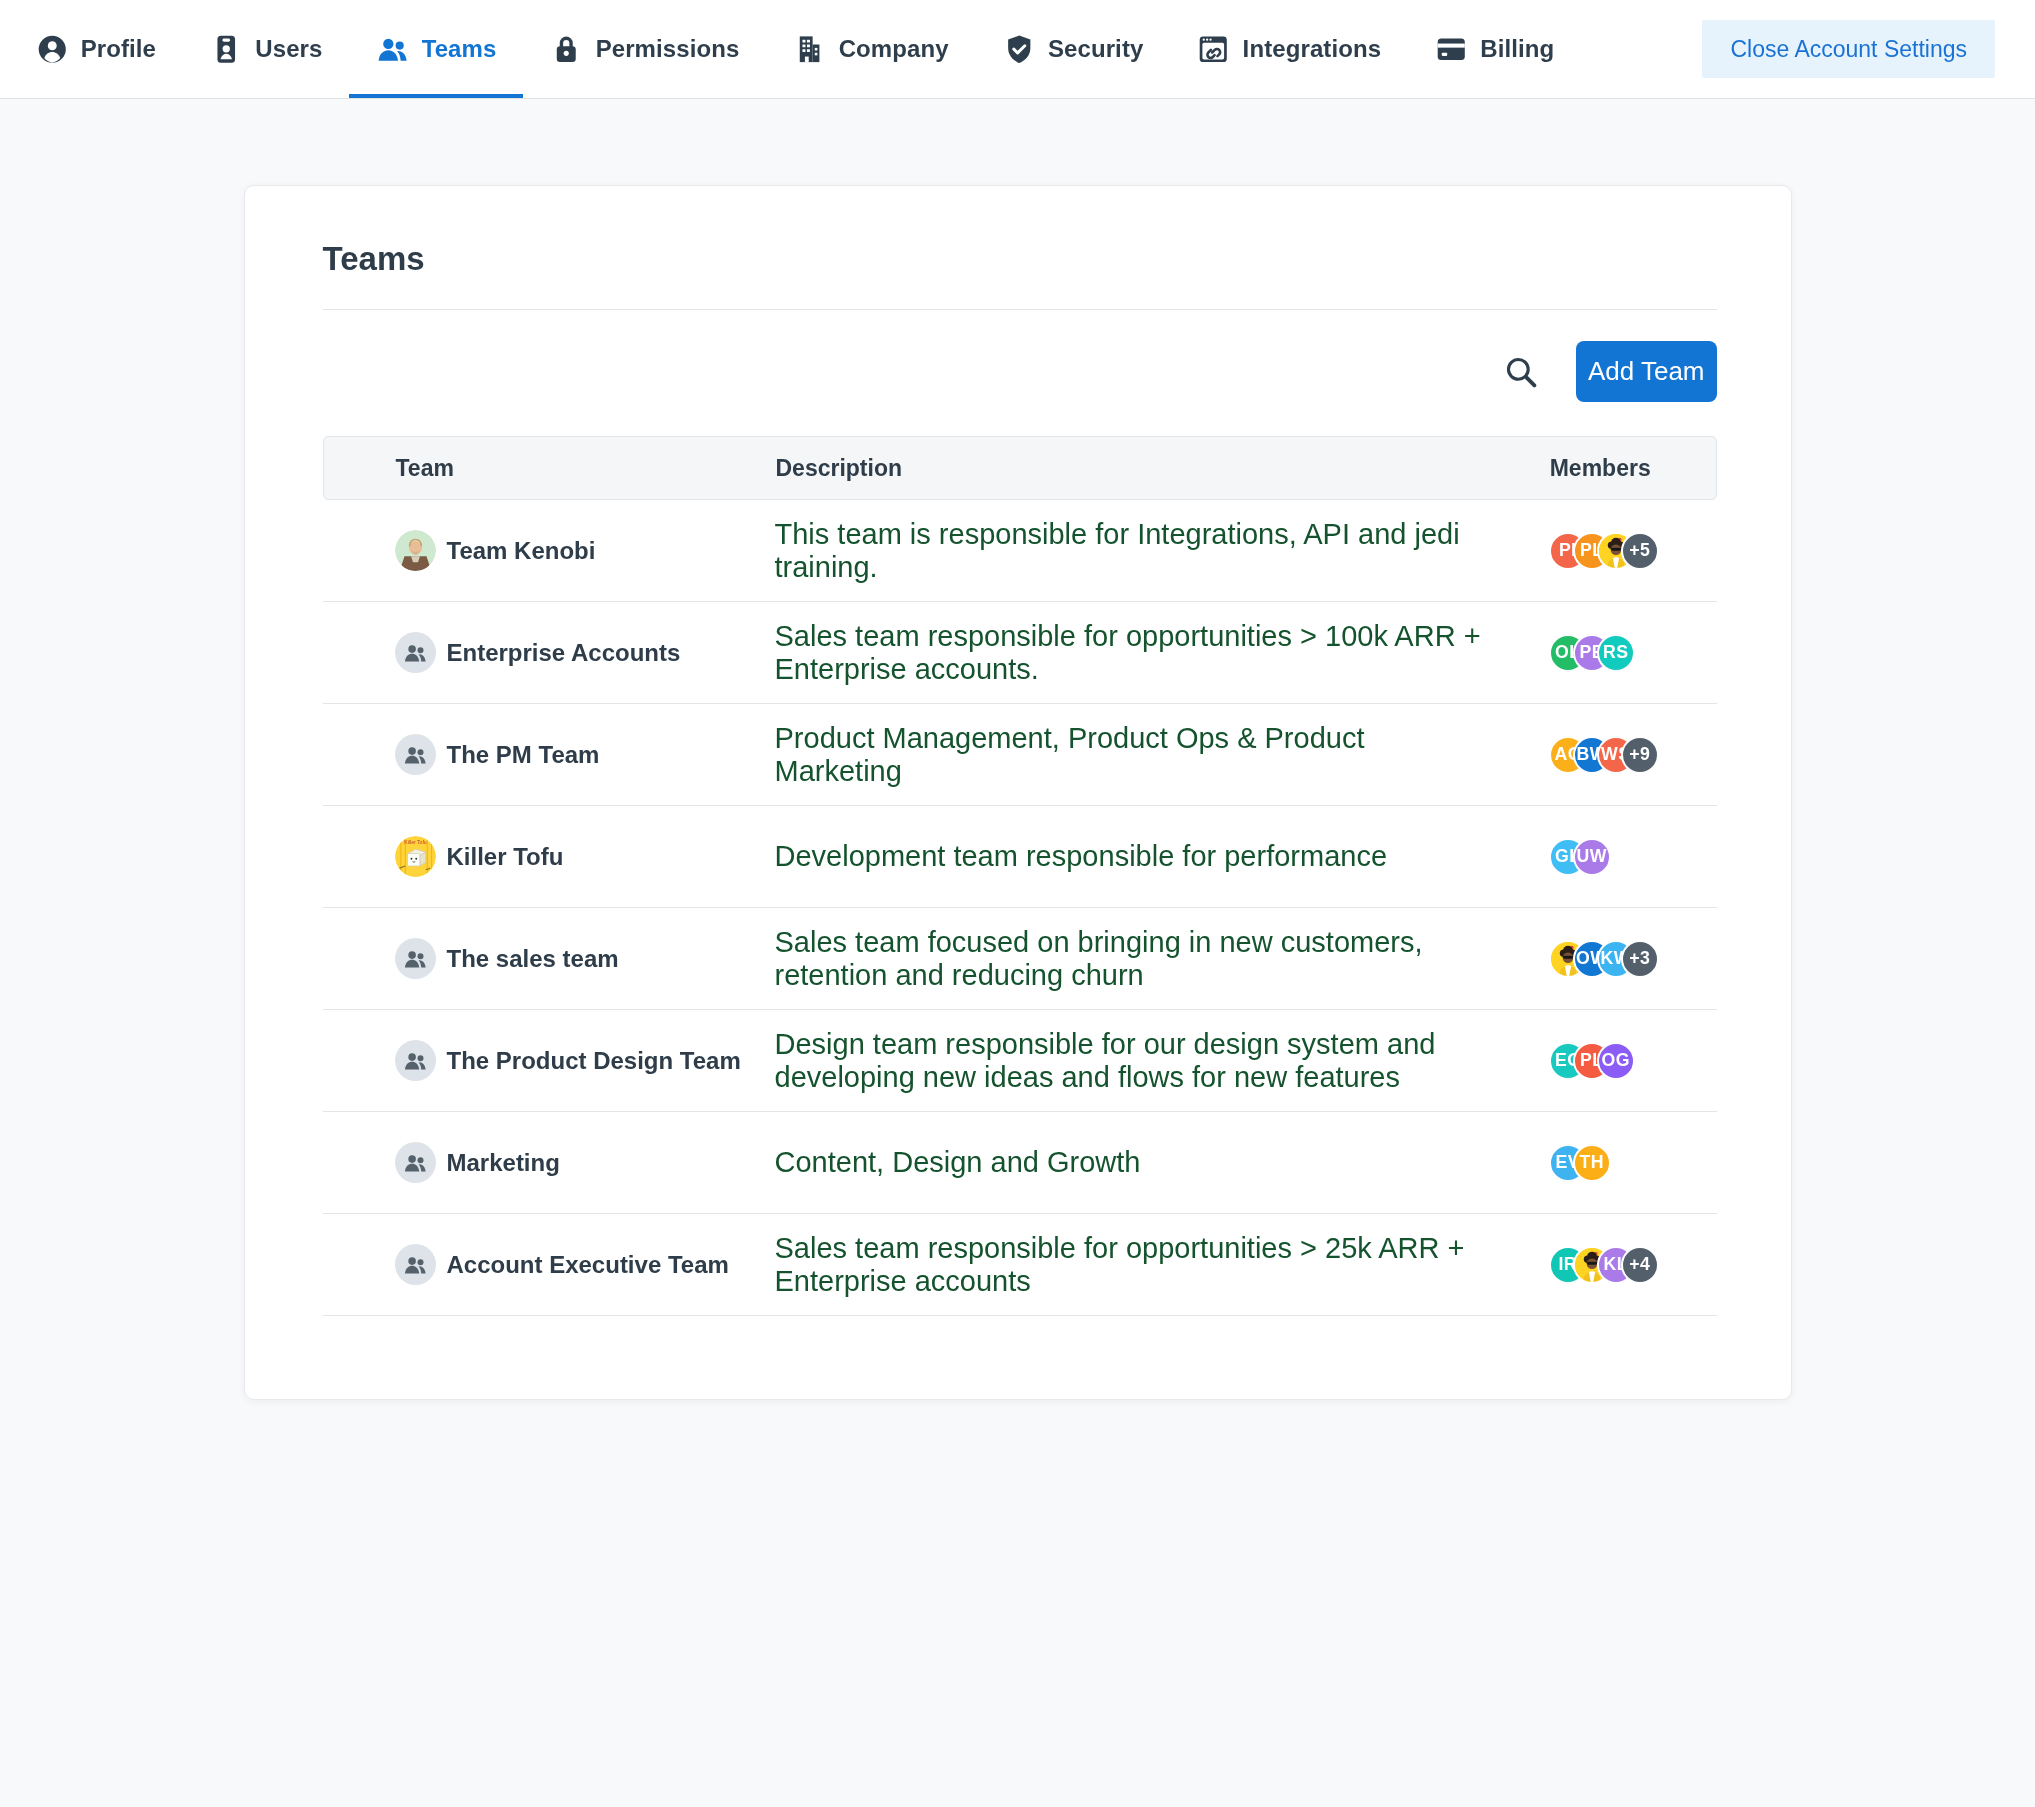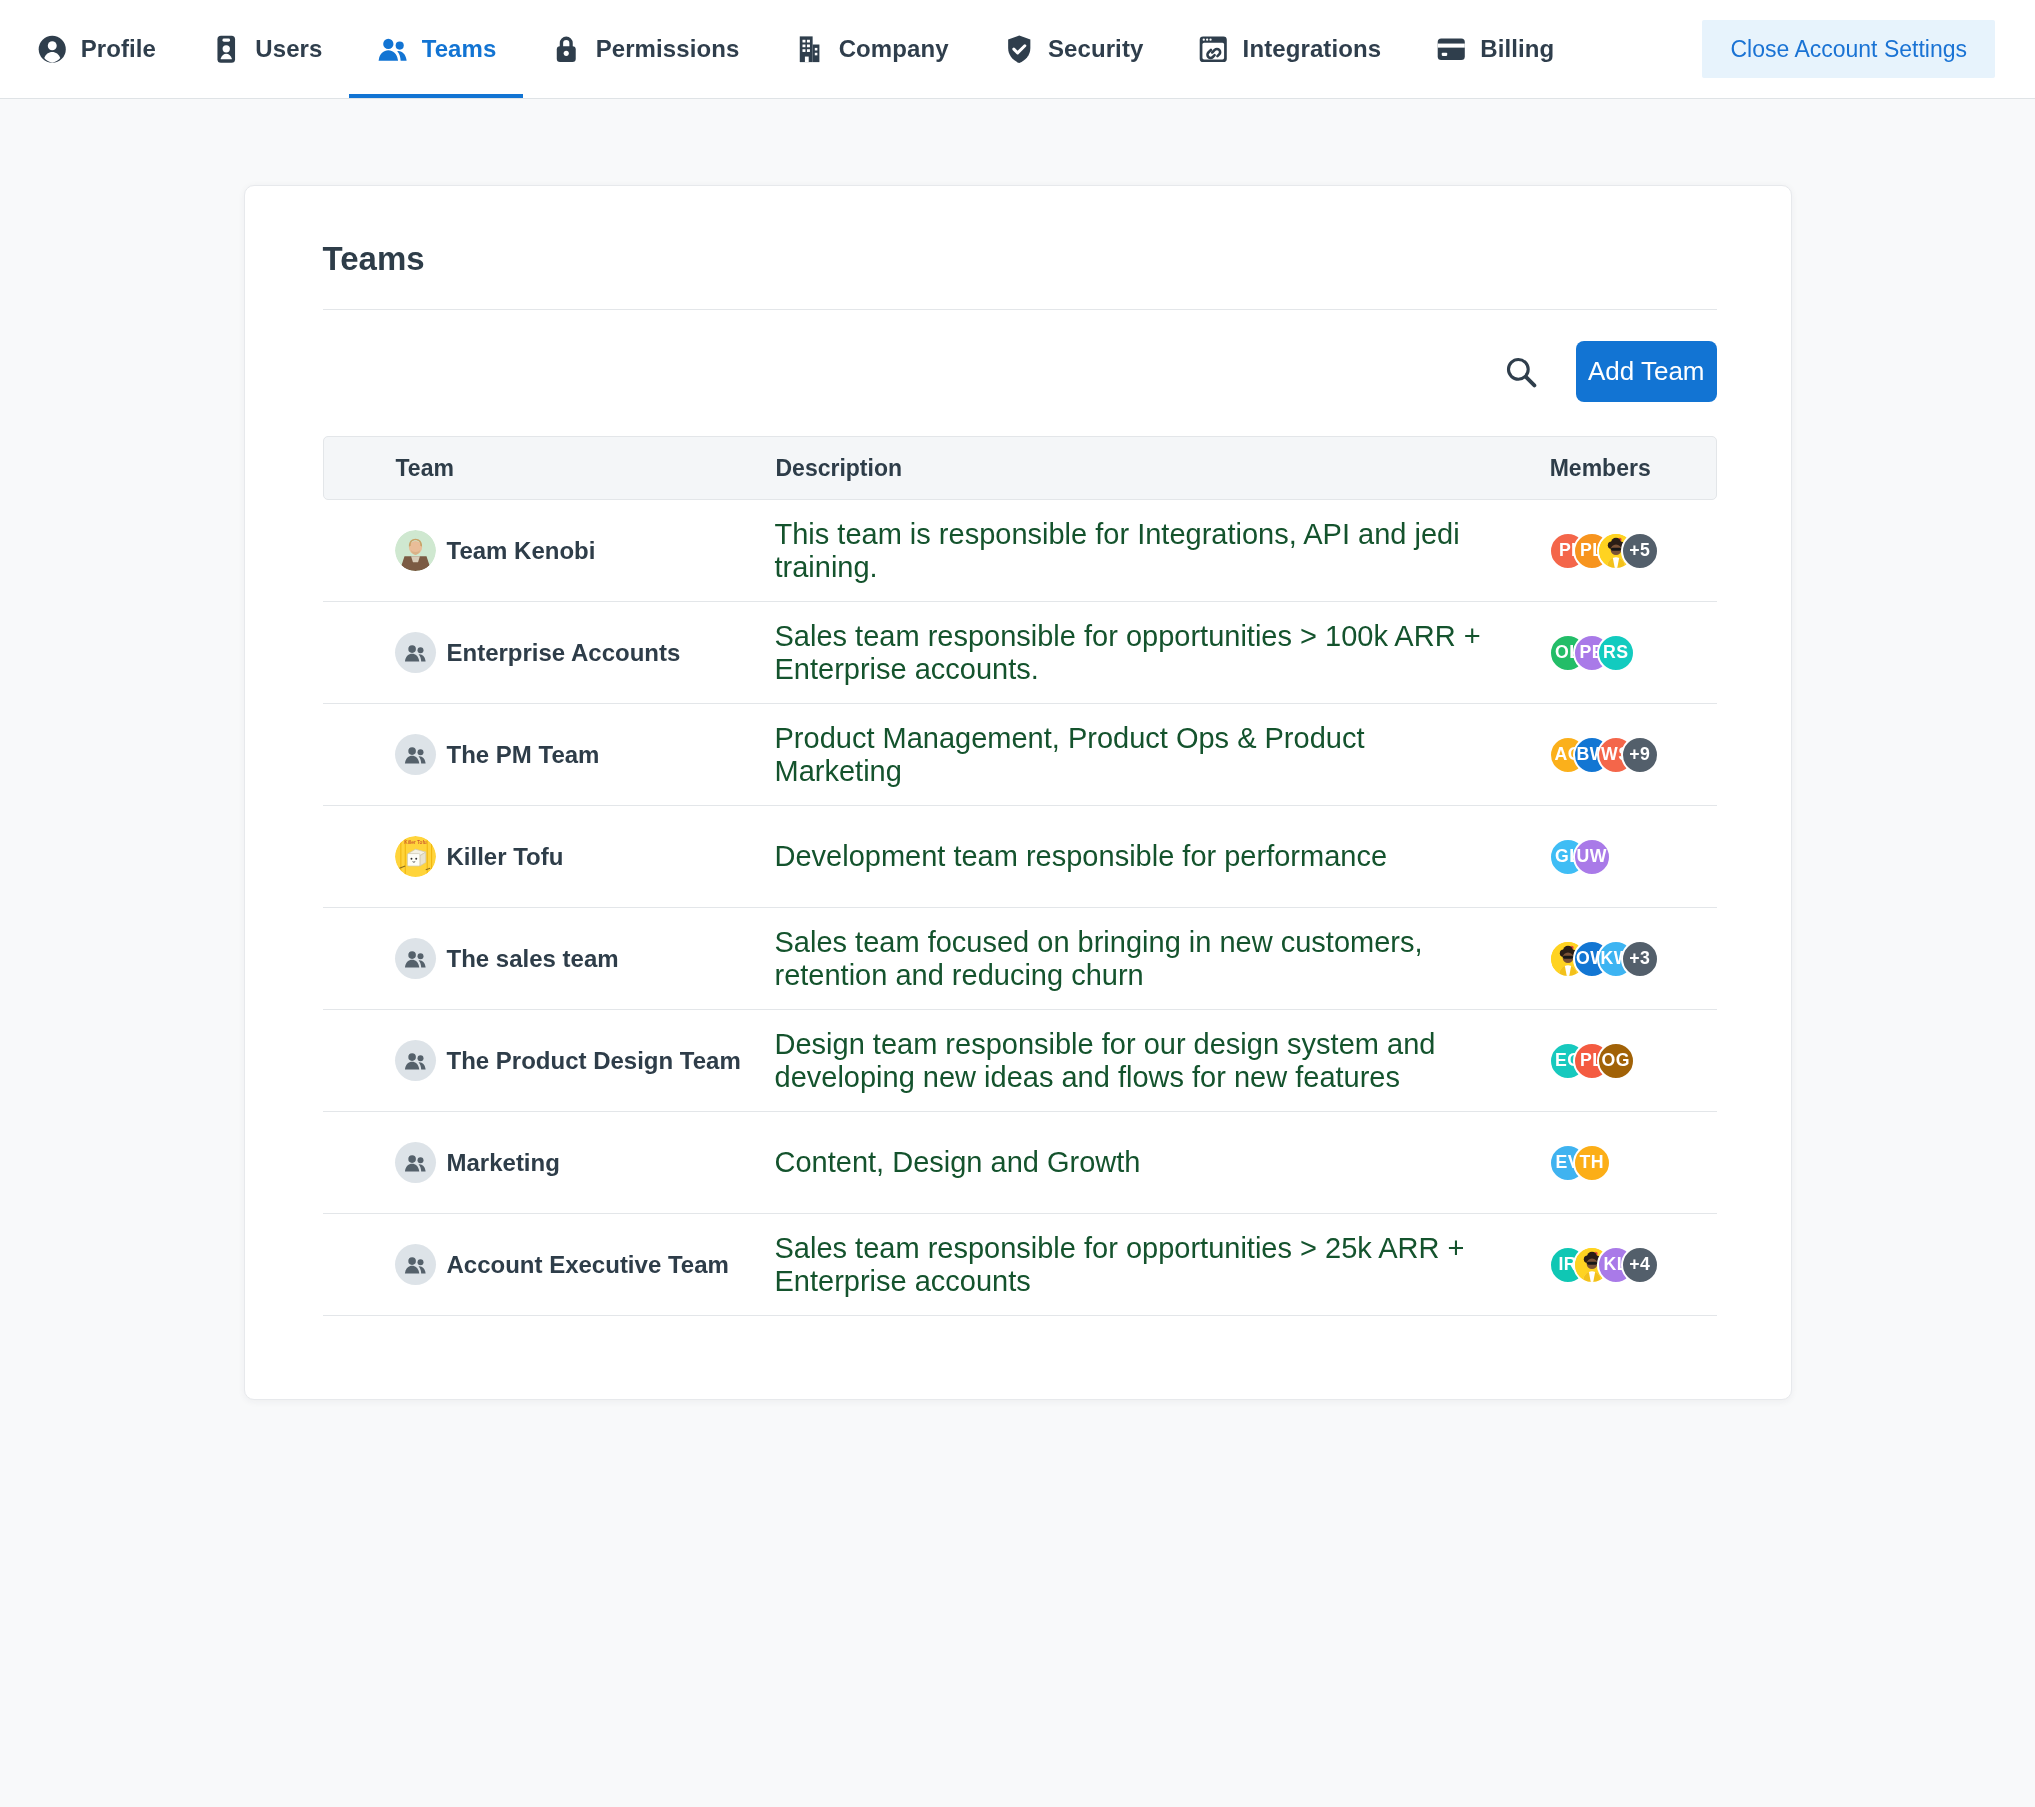--- a/index.html
+++ b/index.html
@@ -394,21 +394,21 @@
                 <circle cx="17.5" cy="9.3" r="3"></circle>
                 <path d="M16.6 13.2c3 .2 5.2 2.5 5.8 6l.2 1.2h-4.4c-.1-2.9-1-5.4-2.6-7z"></path>
               </svg>
             </span>
             <span class="team-name">The Product Design Team</span>
           </div>
           <div class="desc-cell">Design team responsible for our design system and developing new ideas and flows for new features</div>
           <div class="members-cell">
             <span class="chip" style="background: rgb(23, 201, 190);">EC</span>
             <span class="chip" style="background: rgb(244, 91, 65);">PL</span>
-            <span class="chip" style="background: #a16207;">OG</span>
+            <span class="chip" style="background: #8b5cf6;">OG</span>
           </div>
         </div>
         <div class="trow">
           <div class="team-cell">
             <span class="team-avatar generic">
               <svg viewBox="0 0 24 24">
                 <circle cx="9.1" cy="8.1" r="3.8"></circle>
                 <path d="M2.1 19.5c.7-4.1 3.5-6.7 7-6.7s6.3 2.6 7 6.7l.2 1H1.9z"></path>
                 <circle cx="17.5" cy="9.3" r="3"></circle>
                 <path d="M16.6 13.2c3 .2 5.2 2.5 5.8 6l.2 1.2h-4.4c-.1-2.9-1-5.4-2.6-7z"></path>

